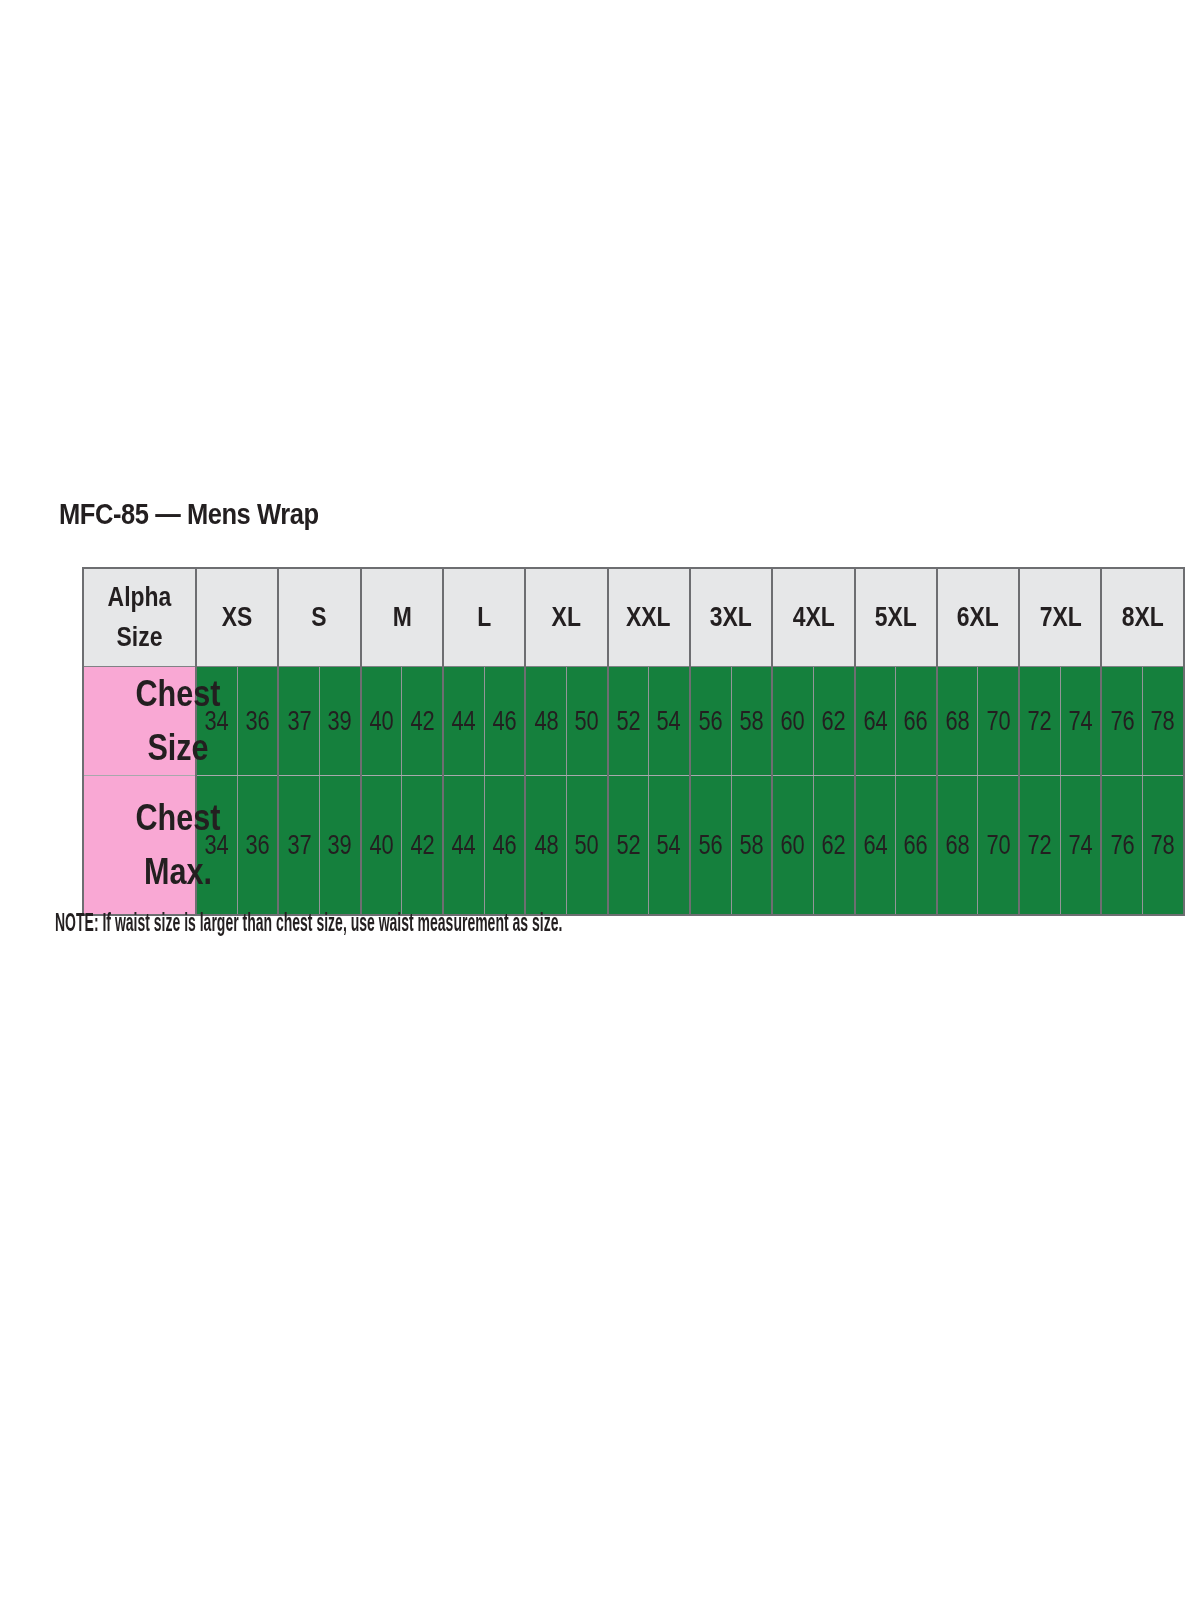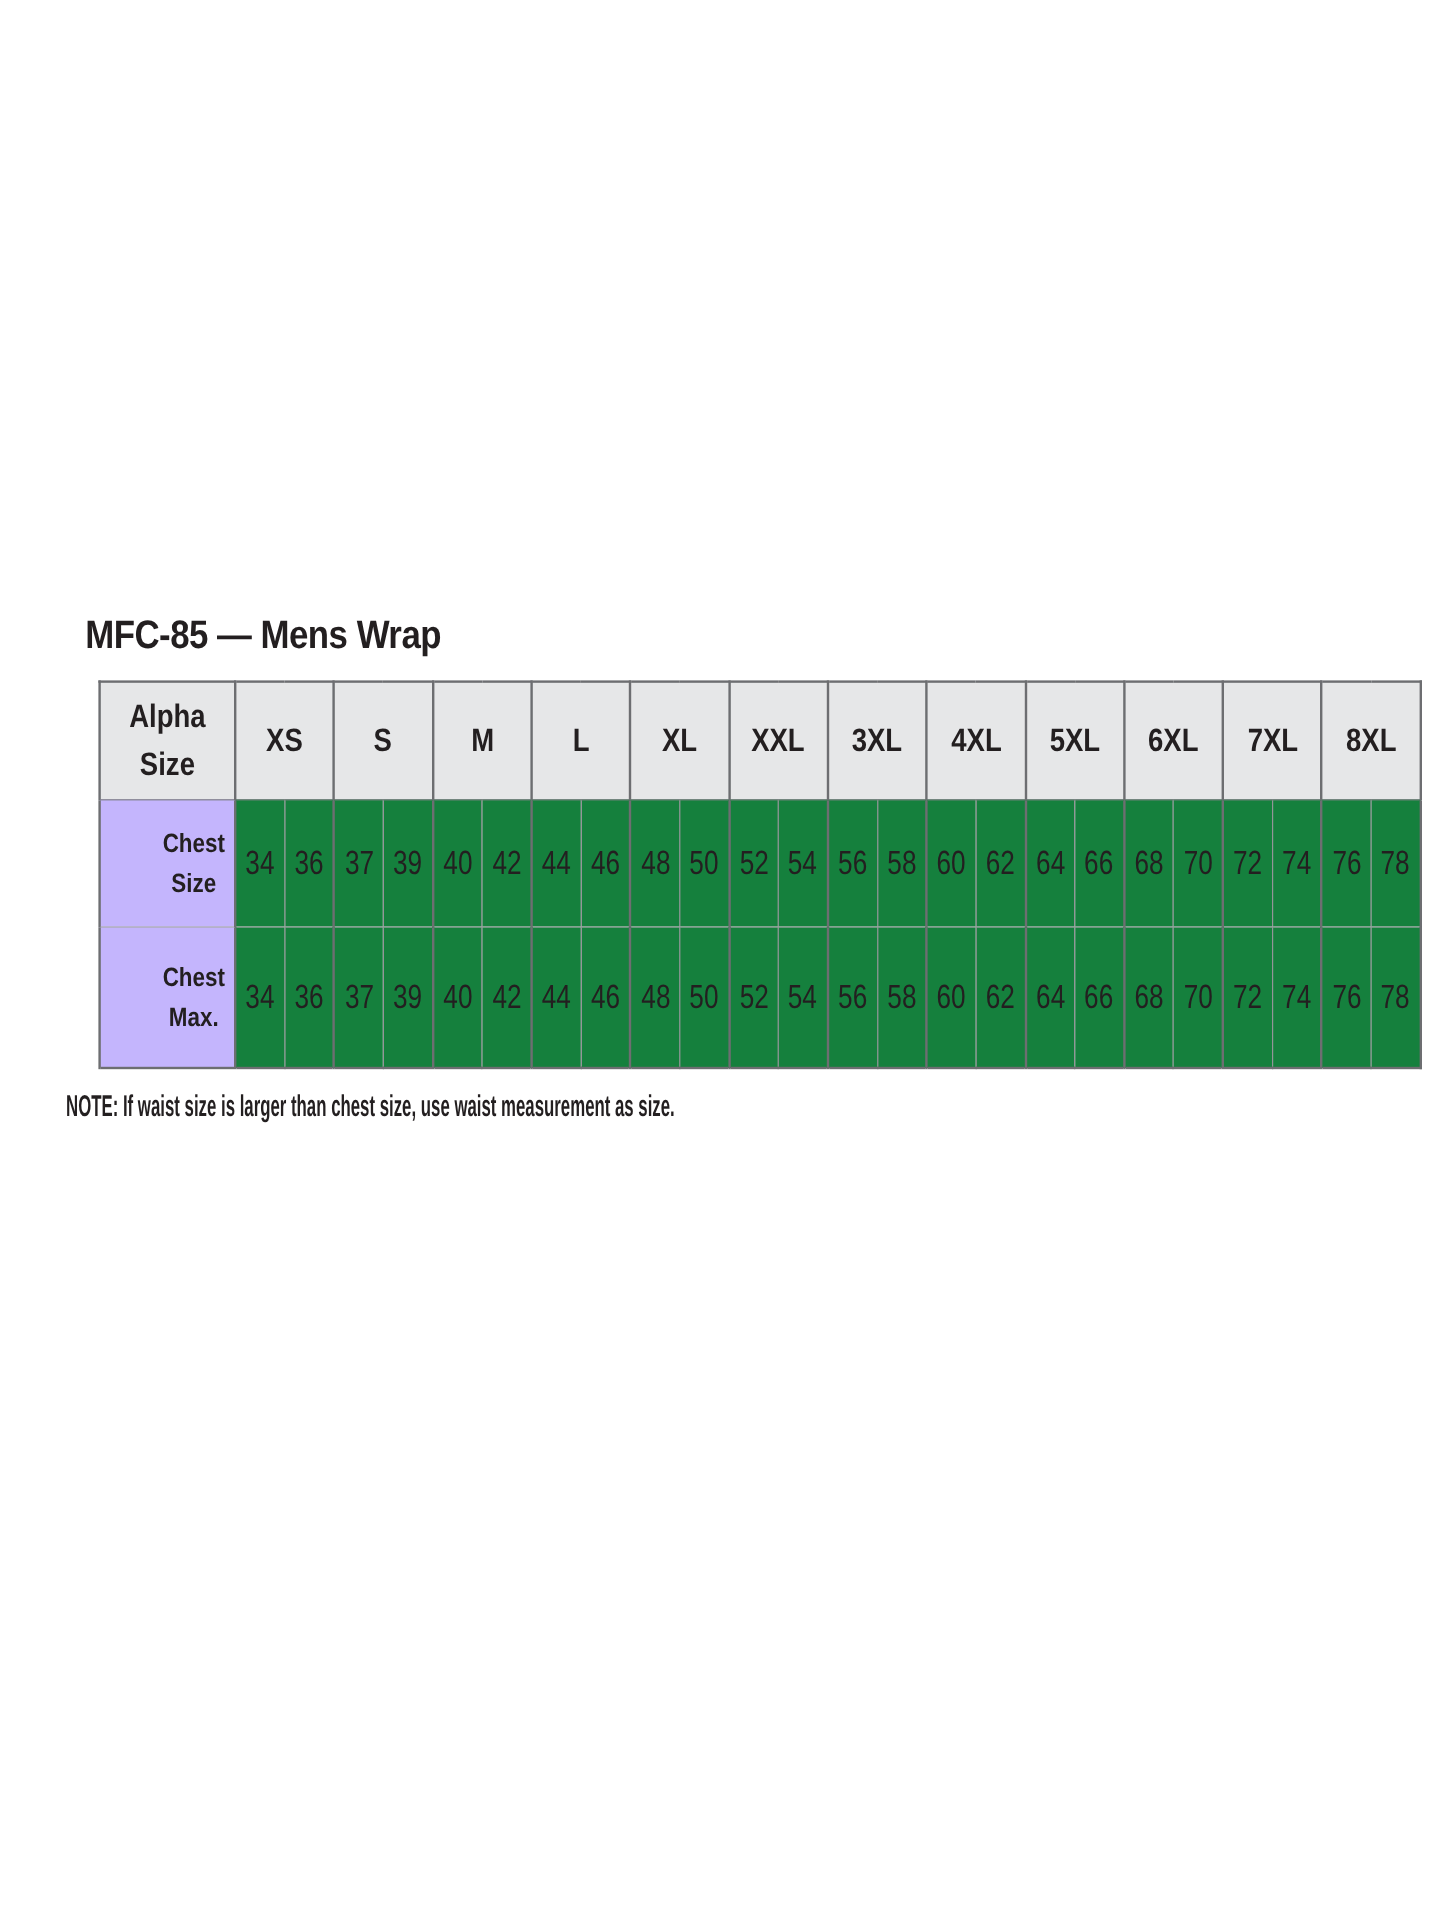--- a/index.html
+++ b/index.html
@@ -17,22 +17,22 @@
   .cond { display: inline-block; }
   .cond.t { transform: scaleX(0.88); transform-origin: 0 50%; }
   .cond.h { transform: scaleX(0.85); transform-origin: 50% 50%; }
   .cond.v { transform: scaleX(0.78); transform-origin: 50% 50%; font-size: 28px; }
   .cond.n { transform: scaleX(0.56); transform-origin: 0 50%; }
 
   .title {
     position: absolute;
     left: 55px;
     top: 494px;
-    margin: 16px;
-    font-size: 33px;
+    margin: 4px;
+    font-size: 29px;
     font-weight: 700;
     letter-spacing: -0.5px;
     white-space: nowrap;
   }
 
   .size-table {
     position: absolute;
     left: 50px;
     top: 567px;
     width: 1103px;
@@ -41,37 +41,37 @@
     border: 2px solid #6d6e71;
     margin-left: 32px;
   }
   .size-table th, .size-table td {
     padding: 0;
     text-align: center;
     vertical-align: middle;
   }
   .size-table thead tr { height: 98px; }
   .size-table tbody tr:first-child { height: 106px; }
-  .size-table tbody tr:last-child { height: 118px; }
+  .size-table tbody tr:last-child { height: 140px; }
   .label-col { width: 113px; }
 
   .size-table thead th {
     background: #e6e7e8;
     border: 2px solid #6d6e71;
     border-bottom: 1px solid #808285;
     font-size: 27px;
     font-weight: 700;
     line-height: 1.5;
   }
   .size-table th.row-label {
-    background: #c4b5fd;
+    background: #f9a8d4;
     border: 1px solid #939598;
     border-left: 2px solid #6d6e71;
     border-right: 2px solid #6d6e71;
-    font-size: 22px;
+    font-size: 36px;
     font-weight: 700;
     line-height: 1.5;
     padding-left: 44px;
   }
   .size-table td.val {
     background: #15803d;
     border: 1px solid #939598;
   }
   .size-table td.pair-start { border-left: 2px solid #6d6e71; }
   .size-table tbody tr:first-child td,

